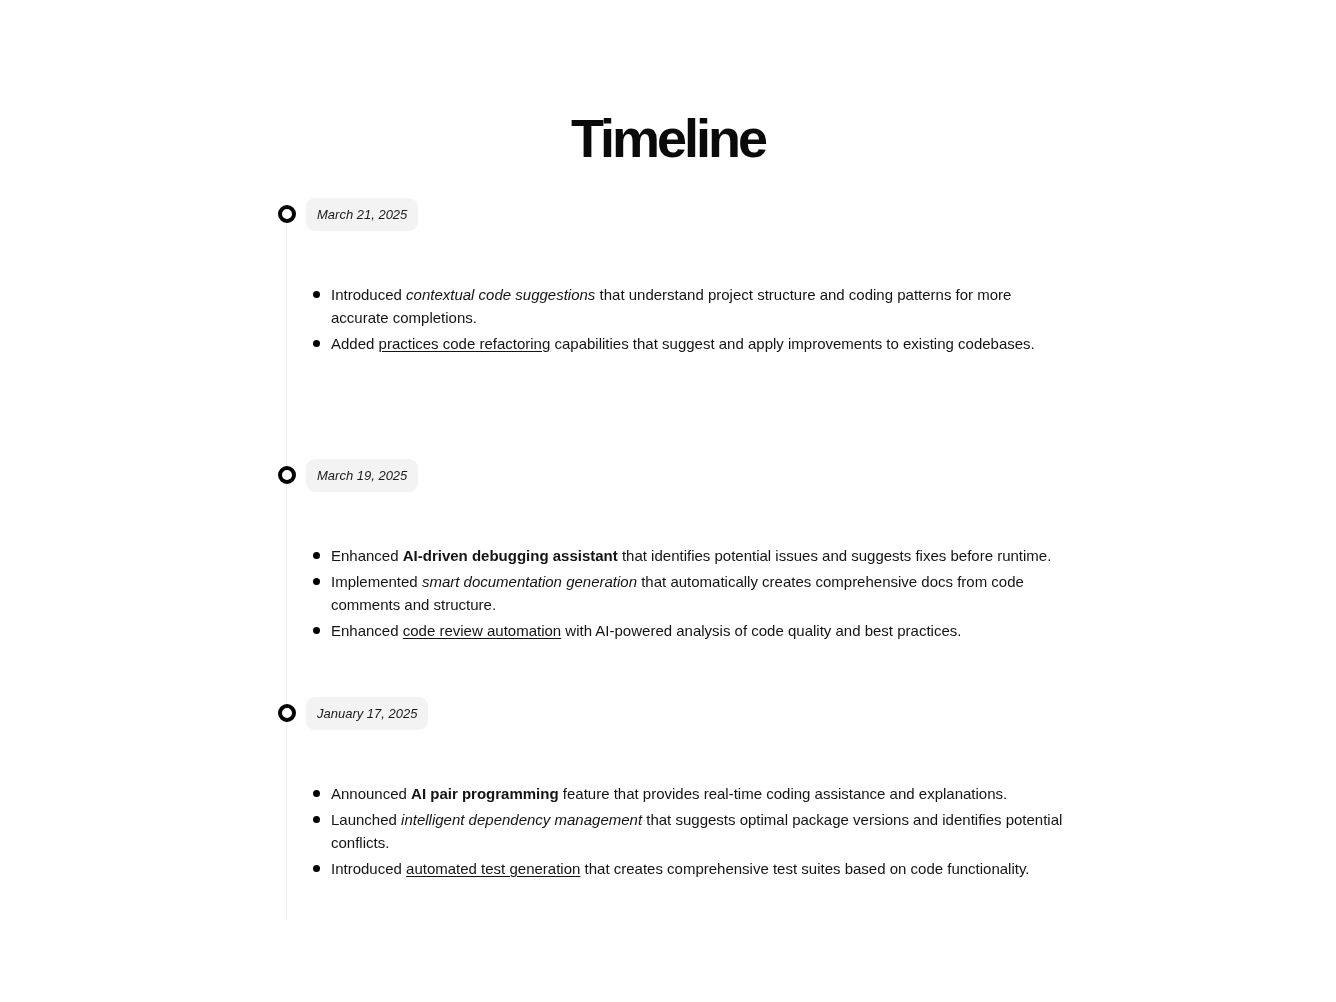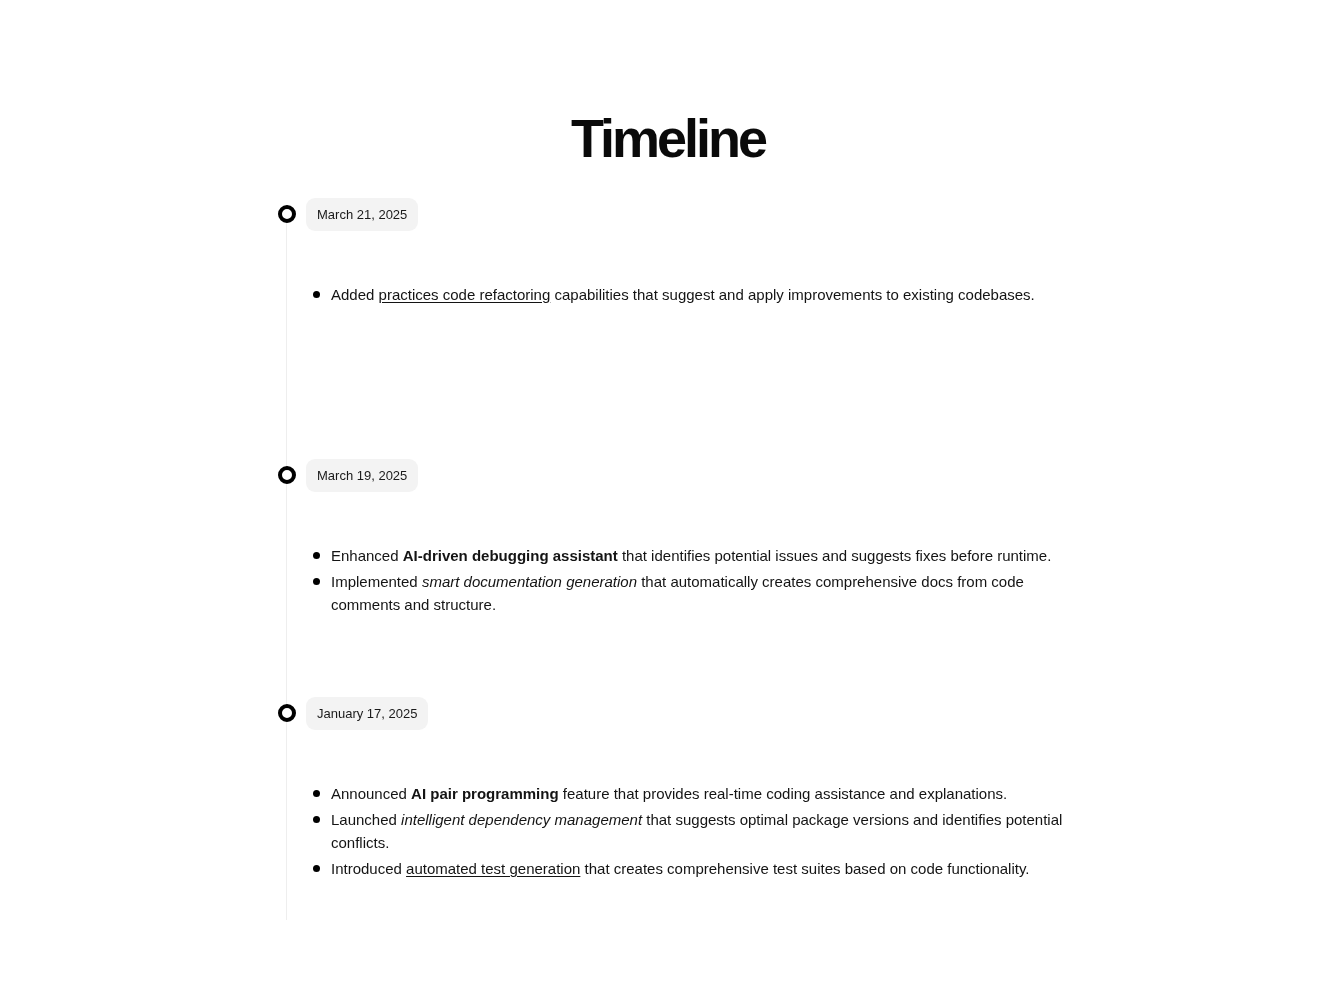--- a/index.html
+++ b/index.html
@@ -61,20 +61,21 @@
       left: 28px;
       top: 0;
       height: 33px;
       padding: 0 11px;
       background: #f3f3f3;
       border-radius: 9px;
       font-size: 13px;
       line-height: 33px;
       color: #1a1a1a;
       white-space: nowrap;
+      font-style: italic;
     }
     .items {
       position: absolute;
       left: 30px;
       top: 85px;
       width: 760px;
       list-style: none;
     }
     .item {
       position: relative;
@@ -104,36 +105,44 @@
 
 <div class="timeline">
   <div class="timeline-line"></div>
 
   <section class="entry" style="top:0px;">
     <span class="dot"></span>
     <span class="date-badge">March 21, 2025</span>
     <ul class="items">
       <li class="item">
         <span class="bullet"></span>
+        <span>Introduced </span><span class="i">contextual code suggestions</span><span> that understand project structure and coding patterns for more accurate completions.</span>
+      </li>
+      <li class="item">
+        <span class="bullet"></span>
         <span>Added </span><span class="u">practices code refactoring</span><span> capabilities that suggest and apply improvements to existing codebases.</span>
       </li>
     </ul>
   </section>
 
   <section class="entry" style="top:261px;">
     <span class="dot"></span>
     <span class="date-badge">March 19, 2025</span>
     <ul class="items">
       <li class="item">
         <span class="bullet"></span>
         <span>Enhanced </span><span class="b">AI-driven debugging assistant</span><span> that identifies potential issues and suggests fixes before runtime.</span>
       </li>
       <li class="item">
         <span class="bullet"></span>
         <span>Implemented </span><span class="i">smart documentation generation</span><span> that automatically creates comprehensive docs from code comments and structure.</span>
+      </li>
+      <li class="item">
+        <span class="bullet"></span>
+        <span>Enhanced </span><span class="u">code review automation</span><span> with AI-powered analysis of code quality and best practices.</span>
       </li>
     </ul>
   </section>
 
   <section class="entry" style="top:499px;">
     <span class="dot"></span>
     <span class="date-badge">January 17, 2025</span>
     <ul class="items">
       <li class="item">
         <span class="bullet"></span>

